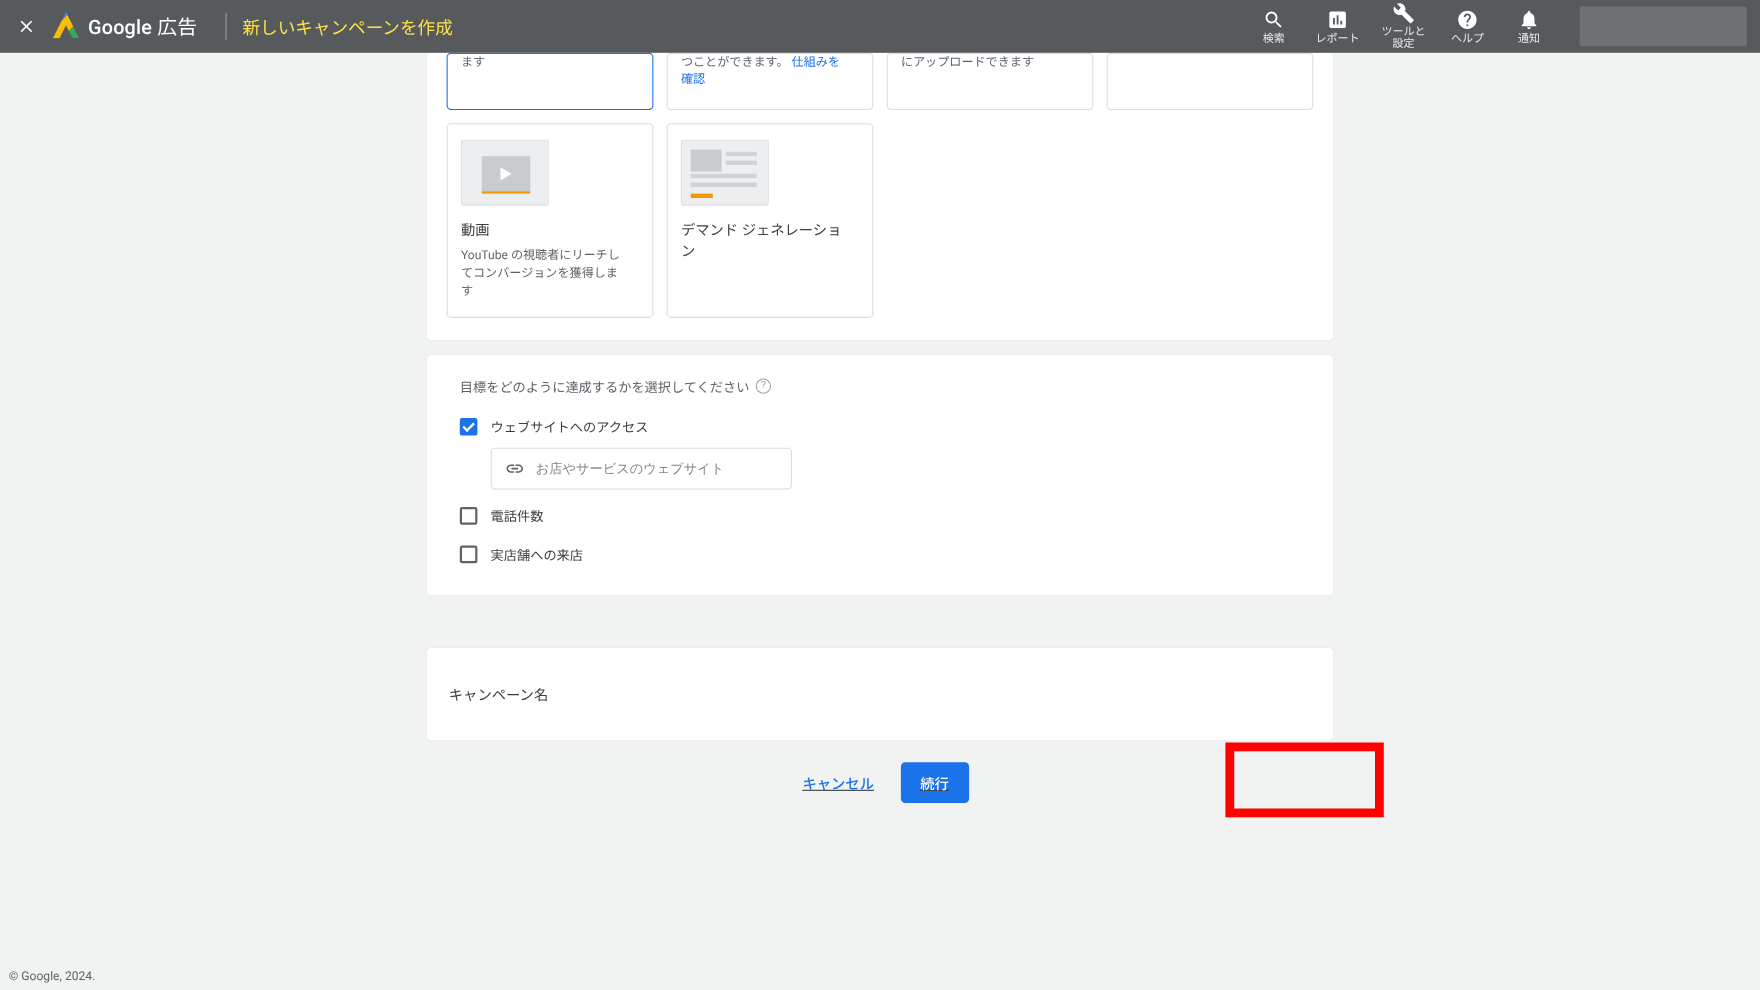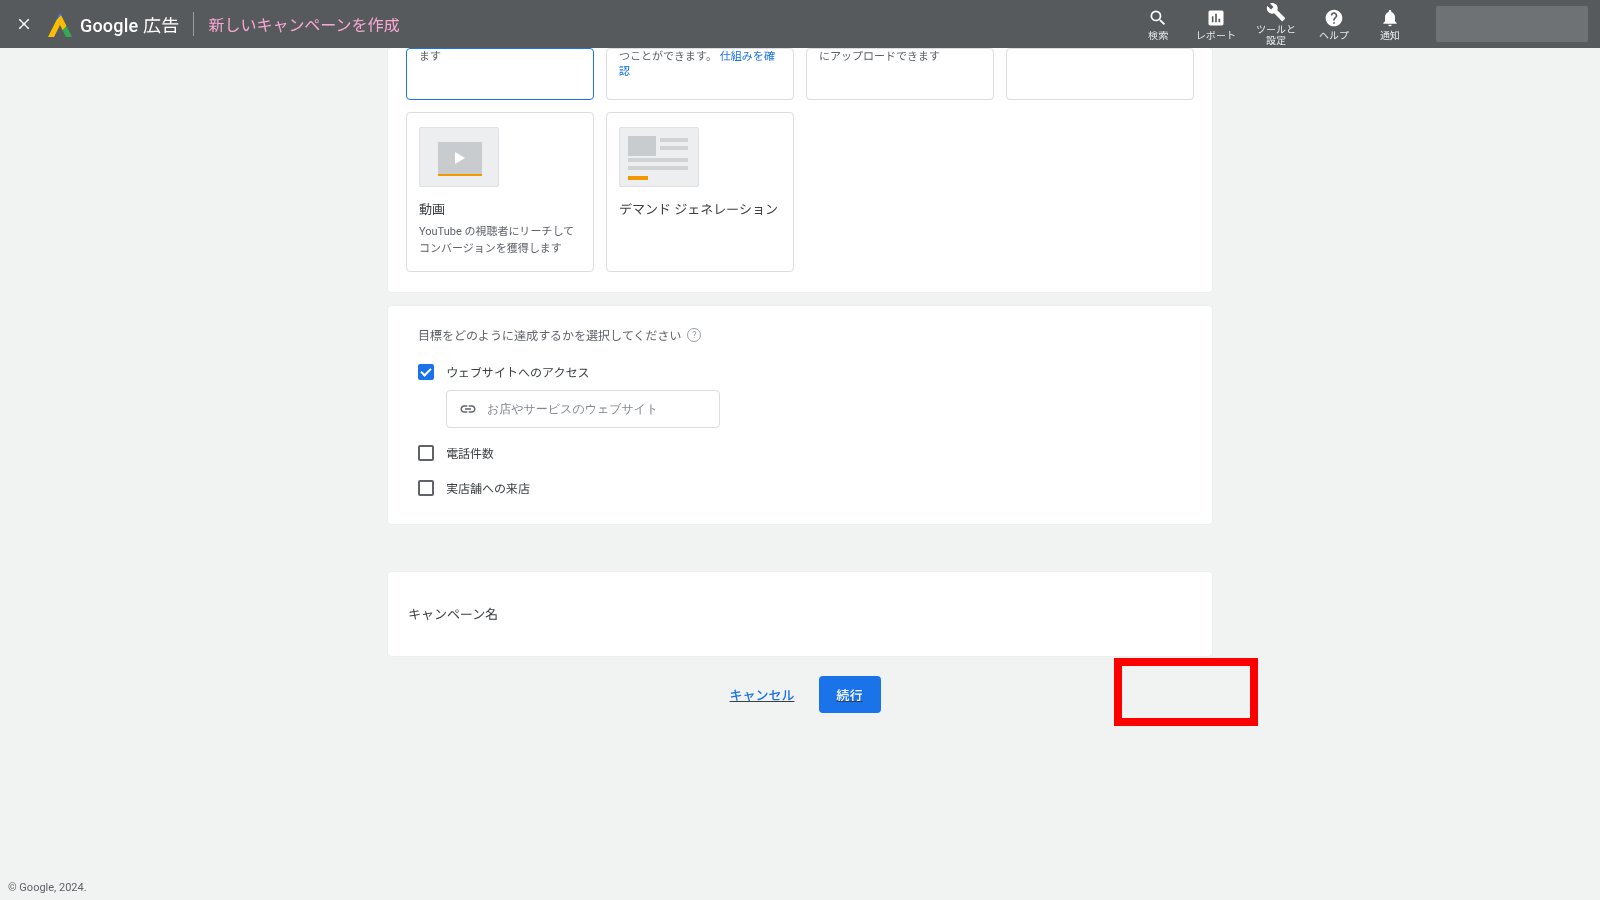--- a/index.html
+++ b/index.html
@@ -18,30 +18,30 @@
 .hdr {
   height: 48px;
   background: #575a5d;
   color: #fff;
   display: flex;
   align-items: center;
   padding: 0 12px;
   position: relative;
 }
 .hdr-close { width: 24px; height: 24px; display: flex; align-items: center; justify-content: center; cursor: pointer; margin-right: 12px; }
-.hdr-logo { display: flex; align-items: flex-end; gap: 8px; }
+.hdr-logo { display: flex; align-items: flex-start; gap: 8px; margin-right: 12px; }
 .hdr-logo-a {
   width: 24px; height: 24px;
   background: linear-gradient(135deg, #4285F4 0 33%, #FBBC04 33% 66%, #34A853 66%);
   clip-path: polygon(50% 0, 100% 100%, 75% 100%, 50% 50%, 25% 100%, 0 100%);
 }
 .hdr-prod { font-size: 18px; font-weight: 400; letter-spacing: .2px; }
 .hdr-prod b { font-weight: 500; }
 .hdr-sep { width: 1px; height: 24px; background: rgba(255,255,255,.4); margin: 0 14px; }
-.hdr-title { font-size: 16px; color: #f9a8d4; }
+.hdr-title { font-size: 16px; color: #fde047; }
 .hdr-spacer { flex: 1; }
 .hdr-actions { display: flex; align-items: center; gap: 20px; }
 .hdr-action { display: flex; flex-direction: column; align-items: center; gap: 2px; cursor: pointer; font-size: 10px; color: #e8eaed; min-width: 36px; line-height: 1.1; text-align: center; }
 .hdr-action svg { width: 20px; height: 20px; fill: #fff; }
 .hdr-search-box { width: 152px; height: 36px; background: #6f7275; border-radius: 2px; margin-left: 8px; }
 
 
 .page { padding: 0 0 40px 0; }
 .stack { width: 824px; margin: 0 auto; }
 
@@ -55,21 +55,21 @@
 
 .ct-grid {
   display: grid;
   grid-template-columns: repeat(4, 188px);
   gap: 12px;
   padding: 0 18px 20px 18px;
 }
 .ct-card {
   border: 1px solid #dadce0;
   border-radius: 4px;
-  padding: 14px 12px 14px 12px;
+  padding: 14px 28px 14px 12px;
   min-height: 80px;
   cursor: pointer;
 }
 .ct-card.sel { border: 1.5px solid #1a73e8; }
 .ct-top {
   height: 36px;
   overflow: hidden;
   font-size: 11px;
   color: #5f6368;
   line-height: 1.4;

